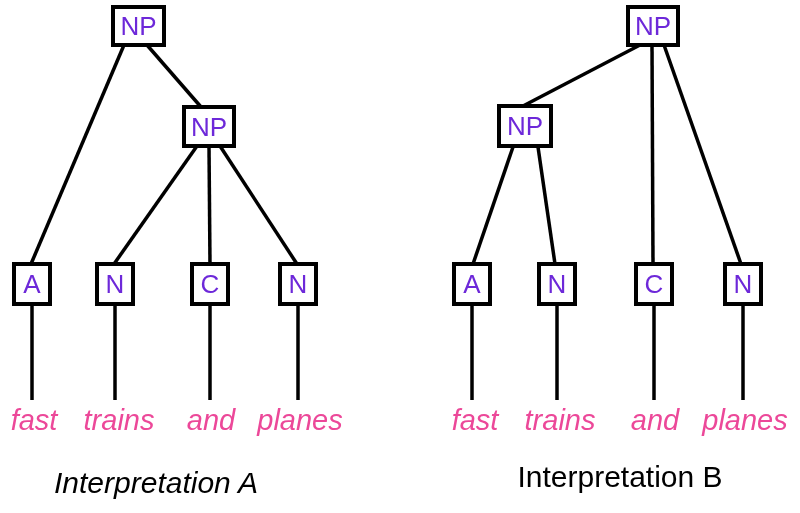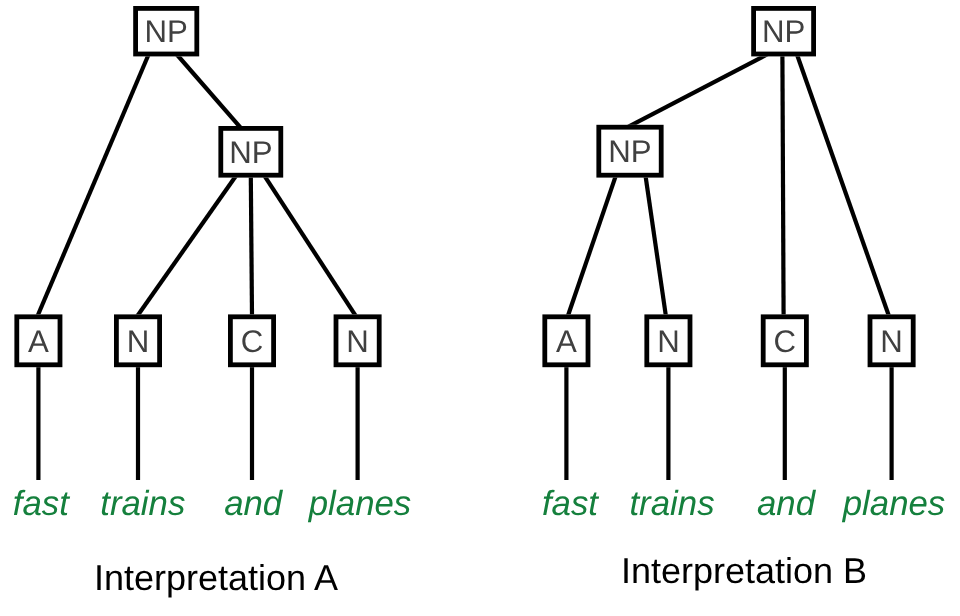--- a/index.html
+++ b/index.html
@@ -28,29 +28,29 @@
   }
   .node {
     position: absolute;
     box-sizing: border-box;
     border: 4px solid #000000;
     background: #ffffff;
     display: flex;
     align-items: center;
     justify-content: center;
     font-size: 26px;
-    color: #404040;
+    color: #6d28d9;
     line-height: 1;
   }
   .word {
     position: absolute;
     transform: translateX(-50%);
     font-style: italic;
     font-size: 29px;
-    color: #15803d;
+    color: #ec4899;
     white-space: nowrap;
     line-height: 1;
   }
   .caption {
     position: absolute;
     transform: translateX(-50%);
     font-size: 30px;
     color: #000000;
     white-space: nowrap;
     line-height: 1;
@@ -91,21 +91,21 @@
     <div class="node" style="left:12px; top:262px; width:40px; height:44px;">A</div>
     <div class="node" style="left:95px; top:262px; width:40px; height:44px;">N</div>
     <div class="node" style="left:190px; top:262px; width:40px; height:44px;">C</div>
     <div class="node" style="left:278px; top:262px; width:40px; height:44px;">N</div>
 
     <div class="word" style="left:34px; top:406px;">fast</div>
     <div class="word" style="left:119px; top:406px;">trains</div>
     <div class="word" style="left:211px; top:406px;">and</div>
     <div class="word" style="left:300px; top:406px;">planes</div>
 
-    <div class="caption" style="left:180px; top:468px;">Interpretation A</div>
+    <div class="caption" style="left:156px; top:468px;font-style:italic;">Interpretation A</div>
   </div>
 
   <div>
     <div class="node" style="left:626px; top:5px; width:54px; height:42px;">NP</div>
     <div class="node" style="left:497px; top:104px; width:56px; height:44px;">NP</div>
 
     <div class="node" style="left:452px; top:262px; width:40px; height:44px;">A</div>
     <div class="node" style="left:537px; top:262px; width:40px; height:44px;">N</div>
     <div class="node" style="left:634px; top:262px; width:40px; height:44px;">C</div>
     <div class="node" style="left:723px; top:262px; width:40px; height:44px;">N</div>

